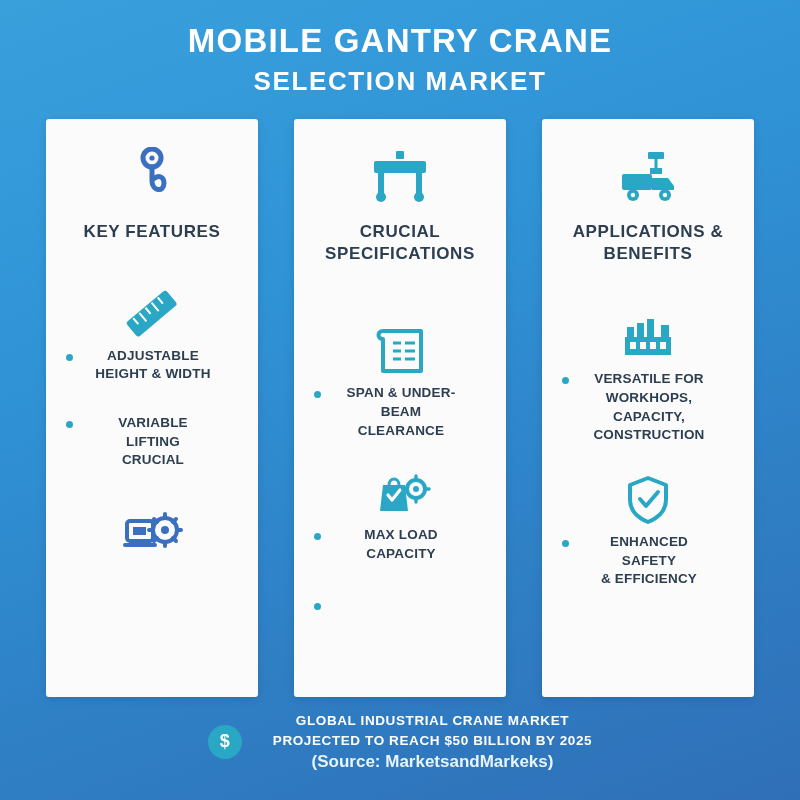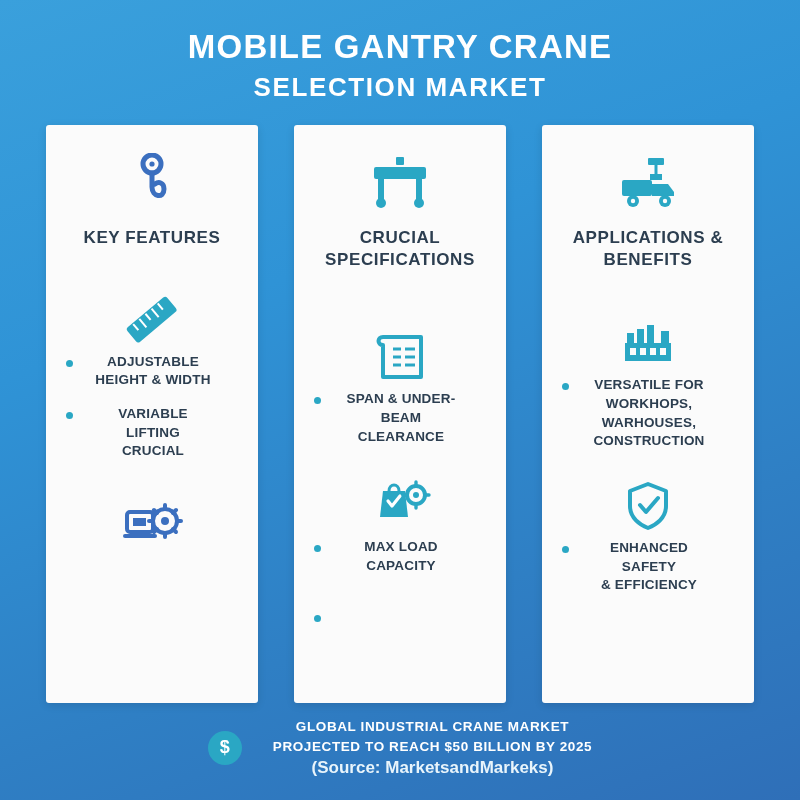--- a/index.html
+++ b/index.html
@@ -16,21 +16,21 @@
     position: absolute;
     inset: 0;
     display: flex;
     flex-direction: column;
     align-items: center;
   }
   
   .header {
     width: 100%;
     text-align: center;
-    padding-top: 28px;
+    padding-top: 22px;
   }
   .title-main {
     color: #ffffff;
     font-size: 33px;
     font-weight: bold;
     letter-spacing: 1.2px;
     line-height: 1.15;
   }
   .title-sub {
     color: #ffffff;
@@ -117,24 +117,24 @@
     font-weight: bold;
     color: #2c3e50;
     line-height: 1.38;
     letter-spacing: 0.2px;
     padding-right: 14px;
   }
   
   .card.c1 .card-body { margin-top: 42px; }
   .card.c2 .card-body { margin-top: 58px; }
   .card.c3 .card-body { margin-top: 44px; }
-  .card.c1 .item:nth-child(1) { margin-bottom: 15px; }
+  .card.c1 .item:nth-child(1) { margin-bottom: 30px; }
   .card.c1 .item:nth-child(2) { margin-bottom: 30px; }
   .card.c2 .item:nth-child(1) { margin-bottom: 24px; }
-  .card.c2 .item:nth-child(2) { margin-bottom: 32px; gap: 6px; }
+  .card.c2 .item:nth-child(2) { margin-bottom: 32px; }
   .card.c3 .item:nth-child(1) { margin-bottom: 26px; }
   
   .footer {
     margin-top: 14px;
     display: flex;
     align-items: center;
     justify-content: center;
     gap: 14px;
     width: 100%;
   }
@@ -341,21 +341,21 @@
               <rect x="23" y="31" width="6" height="7" fill="#fbfbfb"></rect>
               <rect x="33" y="31" width="6" height="7" fill="#fbfbfb"></rect>
               <rect x="43" y="31" width="6" height="7" fill="#fbfbfb"></rect>
               <rect x="44" y="14" width="8" height="12" fill="#2aa7c4"></rect>
             </svg>
           </div>
           <div class="item-row">
             <span class="bullet"></span>
             <span class="item-text" style="white-space:pre-line;">VERSATILE FOR
 WORKHOPS,
-WARHOUSES,
+CAPACITY,
 CONSTRUCTION</span>
           </div>
         </div>
 
         <div class="item">
           <div class="item-icon">
             <svg width="56" height="56" viewBox="0 0 56 56">
               <path d="M28 6 L46 13 L46 28 C46 40 36 47 28 50 C20 47 10 40 10 28 L10 13 Z" fill="none" stroke="#2aa7c4" stroke-width="4" stroke-linejoin="round"></path>
               <path d="M20 27 l6 7 l12 -14" fill="none" stroke="#2aa7c4" stroke-width="4" stroke-linecap="round" stroke-linejoin="round"></path>
             </svg>

